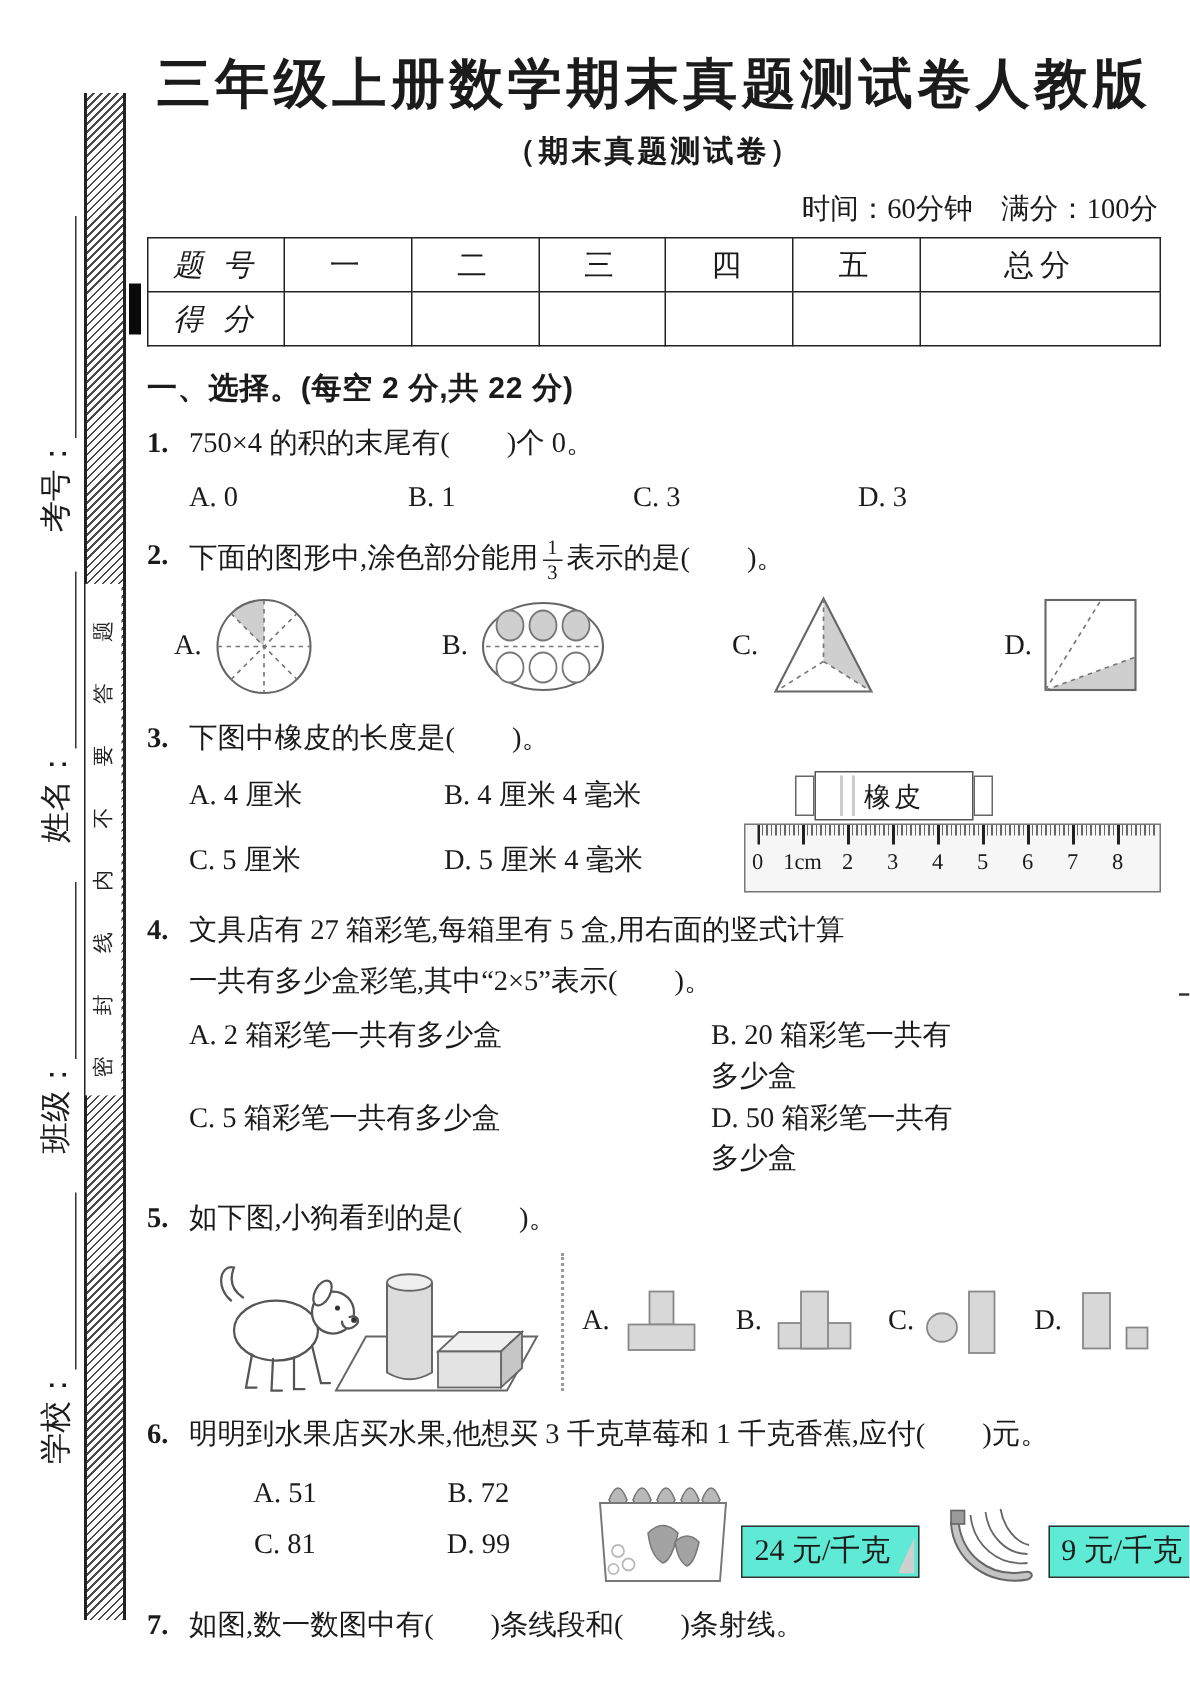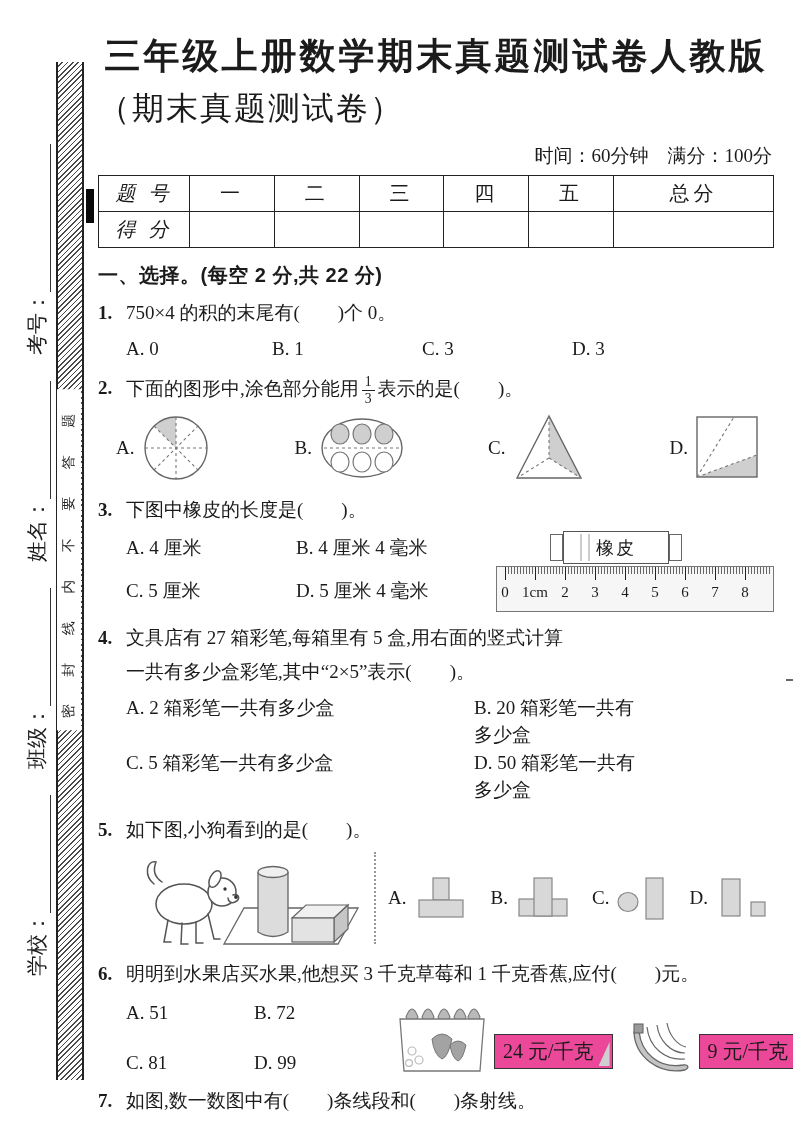--- a/index.html
+++ b/index.html
@@ -16,21 +16,21 @@
   .seal-strip{position:absolute;left:56px;top:62px;width:24px;height:1018px;
       border-left:2px solid #222;border-right:2px solid #222;
       background:repeating-linear-gradient(135deg,transparent 0 2.6px,#4a4a4a 2.6px 3.8px);}
   .seal-text{position:absolute;left:69px;top:560px;transform:translate(-50%,-50%) rotate(-90deg);
       white-space:nowrap;background:#fff;padding:3px 12px;font-size:14px;letter-spacing:12px;color:#222;}
   .reg-mark{position:absolute;left:86px;top:189px;width:8px;height:34px;background:#0a0a0a;}
 
   
   .main{position:absolute;left:98px;top:0;width:676px;padding-top:36px;}
   .title{font-size:36px;font-weight:bold;text-align:center;letter-spacing:3px;line-height:1.15;}
-  .subtitle{font-size:32px;font-weight:normal;margin-top:10px;letter-spacing:2px;}
+  .subtitle{font-size:20px;font-weight:bold;text-align:center;margin-top:10px;letter-spacing:2px;}
   .info{font-size:19px;text-align:right;margin-top:12px;padding-right:2px;}
 
   table.score{width:100%;border-collapse:collapse;margin-top:6px;font-size:20px;}
   table.score td{border:1.8px solid #222;height:33px;text-align:center;letter-spacing:4px;}
   table.score td.c0{width:88px;font-style:italic;}
 
   .section-heading{margin-top:14px;font-family:"Liberation Sans","DejaVu Sans",sans-serif;
       font-weight:bold;font-size:20px;letter-spacing:0.5px;}
 
   .q{margin-top:10px;font-size:19px;line-height:1.45;}
@@ -47,21 +47,21 @@
   .frac .fn{display:block;border-bottom:1.3px solid #222;padding:0 3px;}
   .frac .fd{display:block;padding:0 3px;}
   .fig-row{display:flex;align-items:center;justify-content:space-between;margin:6px 14px 0 18px;}
   .fig-pair{display:flex;align-items:center;gap:6px;}
   .fig-label{font-size:19px;}
 
   
   .q3-row{display:flex;margin-top:6px;align-items:flex-start;}
   .q3-opts{grid-template-columns:170px 1fr;width:368px;row-gap:16px;margin-top:4px;flex:none;}
   .ruler-wrap{position:relative;width:278px;padding-top:36px;margin-left:auto;}
-  .eraser{position:absolute;top:2px;left:54px;width:132px;height:32px;display:flex;align-items:center;}
+  .eraser{position:absolute;top:2px;left:34px;width:132px;height:32px;display:flex;align-items:center;}
   .eraser .cap{width:11px;height:25px;border:1.3px solid #666;background:#fff;flex:none;}
   .eraser .ebody{flex:1;height:31px;border:1.3px solid #555;background:#fff;position:relative;
       display:flex;align-items:center;justify-content:center;font-size:18px;letter-spacing:2px;}
   .eraser .ebody::before{content:"";position:absolute;left:16px;top:2px;bottom:2px;width:6px;
       border-left:2.5px solid #ccc;border-right:2.5px solid #ccc;}
   .ruler-body{position:relative;height:44px;border:1.5px solid #777;background:#f6f6f6;}
   .tick-mm{position:absolute;top:0;left:8px;right:2px;height:7px;
       background:repeating-linear-gradient(90deg,#666 0 1px,transparent 1px 3px);}
   .tick-cm{position:absolute;top:0;left:8px;right:2px;height:13px;
       background:repeating-linear-gradient(90deg,#222 0 1.5px,transparent 1.5px 30px);}
@@ -73,23 +73,23 @@
   .mult-fig{position:absolute;right:-116px;top:-4px;}
   .q4-opts{grid-template-columns:348px 1fr;}
 
   
   .q5-row{display:flex;align-items:center;margin-top:2px;}
   .q5-divider{width:0;height:92px;border-left:2px dotted #999;margin:0 12px 0 8px;}
   .q5-opts{display:flex;align-items:center;gap:8px;flex:1;justify-content:space-between;padding-right:4px;}
 
   
   .q6-row{display:flex;margin-top:6px;align-items:flex-start;}
-  .q6-opts{grid-template-columns:128px 1fr;width:258px;row-gap:22px;margin-top:6px;flex:none;}
+  .q6-opts{grid-template-columns:128px 1fr;width:258px;row-gap:6px;margin-top:6px;flex:none;text-align:center;}
   .q6-figs{display:flex;align-items:flex-end;margin-left:8px;gap:2px;flex:1;}
-  .price-tag{position:relative;border:1.6px solid #333;background:#ec4899;padding:2px 18px 2px 8px;
+  .price-tag{position:relative;border:1.6px solid #333;background:#5eead4;padding:2px 18px 2px 8px;
       font-size:20px;white-space:nowrap;margin-bottom:8px;}
   .price-tag .wedge{position:absolute;right:2px;bottom:2px;width:11px;height:24px;background:#cfcfcf;
       -webkit-clip-path:polygon(100% 0,100% 100%,0 100%);clip-path:polygon(100% 0,100% 100%,0 100%);}
 </style>
 </head>
 <body>
 
 <div class="page">
 
   <div class="student-line">

